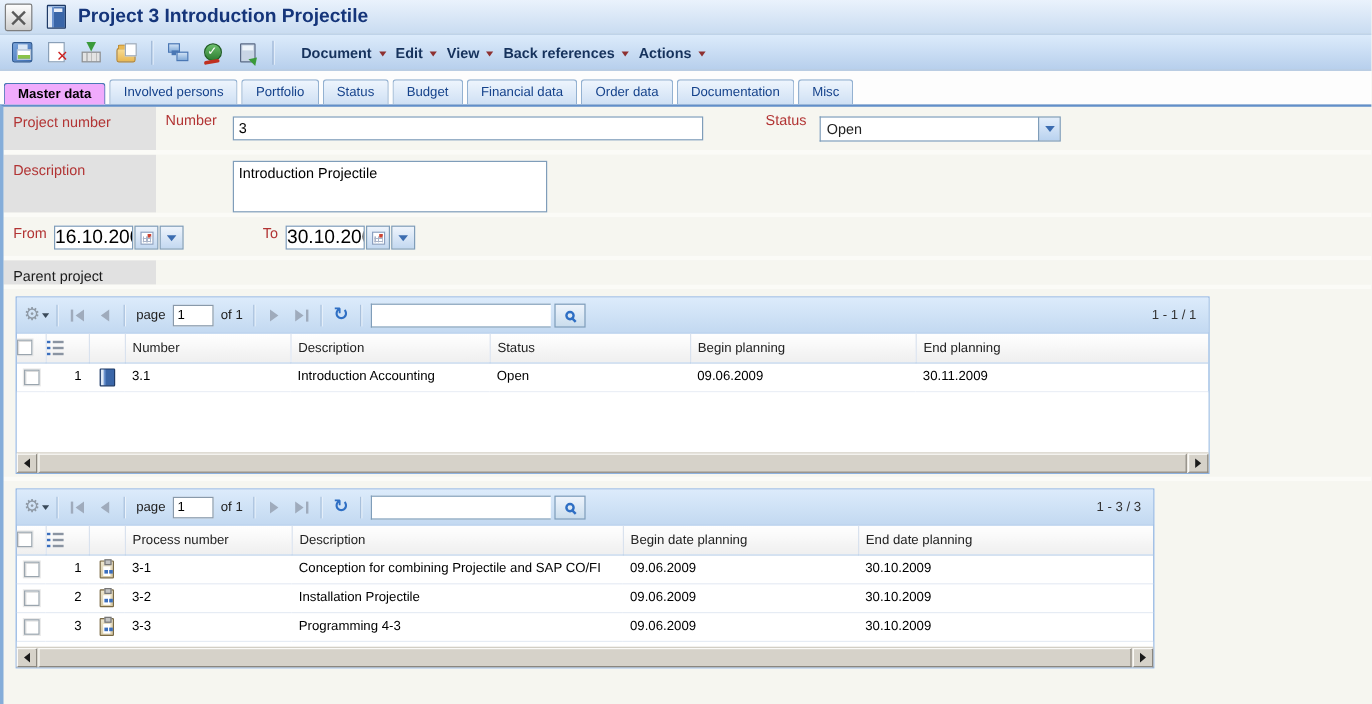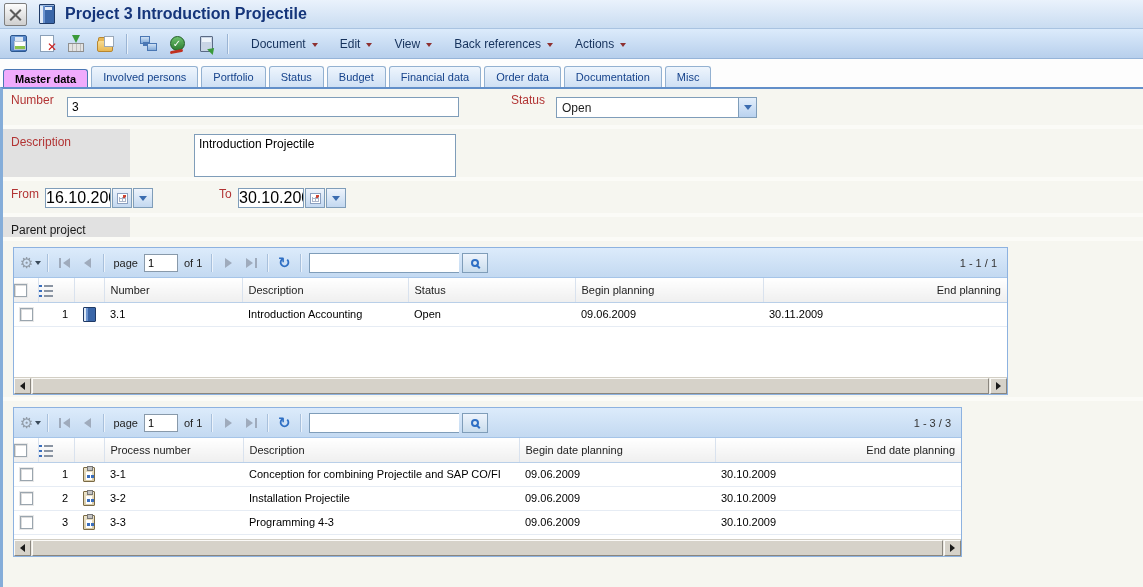--- a/index.html
+++ b/index.html
@@ -70,21 +70,21 @@
     background:linear-gradient(#6cc06c,#2e7d32); color:#fff; font-size:10px; font-weight:bold;
     text-align:center; line-height:13px; }
   .approve-icon::after { content:""; position:absolute; bottom:-3px; left:-1px; width:13px; height:3px;
     background:#c03020; border-radius:2px; transform:rotate(-10deg); }
   .calc-icon { width:13px; height:16px; background:#c9d5e5; border:1px solid #5a6a85; border-radius:1px; }
   .calc-icon::before { content:""; position:absolute; top:1px; left:1px; width:9px; height:4px; background:#eef4fa; }
   .calc-icon::after { content:""; position:absolute; bottom:-2px; right:-4px;
     border-left:4px solid transparent; border-right:4px solid transparent; border-top:6px solid #3a9a3a;
     transform:rotate(-135deg); }
 
-  .menubar { display:flex; align-items:flex-start; gap:22px; margin-left:14px; }
+  .menubar { display:flex; align-items:flex-start; gap:8px; margin-left:14px;font-weight:bold; }
   .menu-item { display:flex; align-items:center; gap:6px; color:#16325c; font-size:12px; cursor:pointer; }
   .caret-red { width:0; height:0; border-left:3px solid transparent; border-right:3px solid transparent;
     border-top:4px solid #8e3030; margin-top:2px; }
 
   
   .tabstrip { height:28px; flex:0 0 28px; background:#fdfdfd; display:flex; align-items:flex-end; padding-left:3px; }
   .tab {
     height:21px; padding:0 11px; margin-right:3px; display:flex; align-items:center;
     background:linear-gradient(#eef5fd,#cfe0f4); border:1px solid #93b1d1; border-bottom:none;
     border-radius:3px 3px 0 0; color:#15428b; cursor:pointer; white-space:nowrap;
@@ -161,21 +161,21 @@
   .mag-icon::after { content:""; position:absolute; width:2px; height:5px; background:#2f6fc4;
     bottom:-4px; right:-2px; transform:rotate(-45deg); }
   .grid-range { margin-left:auto; color:#333; font-size:11px; padding-right:4px; }
 
   table.grid-table { border-collapse:collapse; table-layout:fixed; width:100%; flex:0 0 auto; }
   .grid-table th {
     height:24px; background:linear-gradient(#ffffff,#efefef); border-bottom:1px solid #b9cfe8;
     border-right:1px solid #d9e2ee; font-weight:normal; text-align:left; padding:0 6px; color:#222;
     overflow:hidden; white-space:nowrap;
   }
-  .grid-table th:last-child { border-right:none;text-align:right; }
+  .grid-table th:last-child { border-right:none; }
   .grid-table td {
     height:24px; border-bottom:1px solid #e6ecf4; padding:0 6px; background:#fff;
     overflow:hidden; white-space:nowrap; color:#000;
   }
   .c-center { text-align:center; padding:0 !important; }
   .c-rownum { text-align:right; }
   .checkbox {
     display:inline-block; width:13px; height:13px; background:#fff; border:1px solid #9aa5ae;
     box-shadow:inset 1px 1px 0 #dcdcdc, 0 0 0 1px #e8e8e8; vertical-align:middle; cursor:pointer;
   }
@@ -277,20 +277,21 @@
     <span class="tab">Budget</span>
     <span class="tab">Financial data</span>
     <span class="tab">Order data</span>
     <span class="tab">Documentation</span>
     <span class="tab">Misc</span>
   </div>
 
   <div class="content">
 
     <div class="form-row" style="height:40px">
+      <div class="side-label red">Project number</div>
       <div class="row-body">
         <span class="field-label" style="left:8px; top:4px">Number</span>
         <input class="text-field" style="left: 64px; top: 8px; width: 392px;" value="3">
         <span class="field-label" style="left:508px; top:4px">Status</span>
         <div class="combo" style="left:553px; top:8px">
           <div class="combo-text">Open</div>
           <div class="combo-btn">
               <span class="chev-down"></span>
             </div>
         </div>

